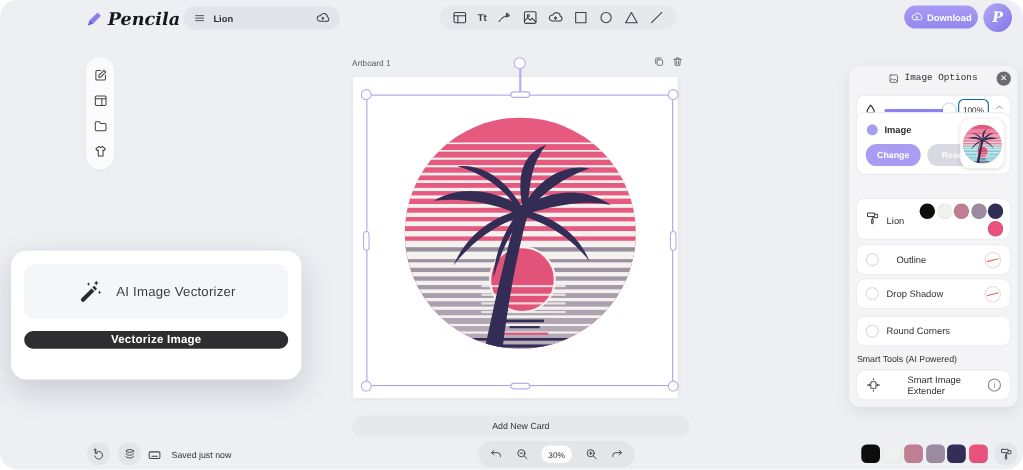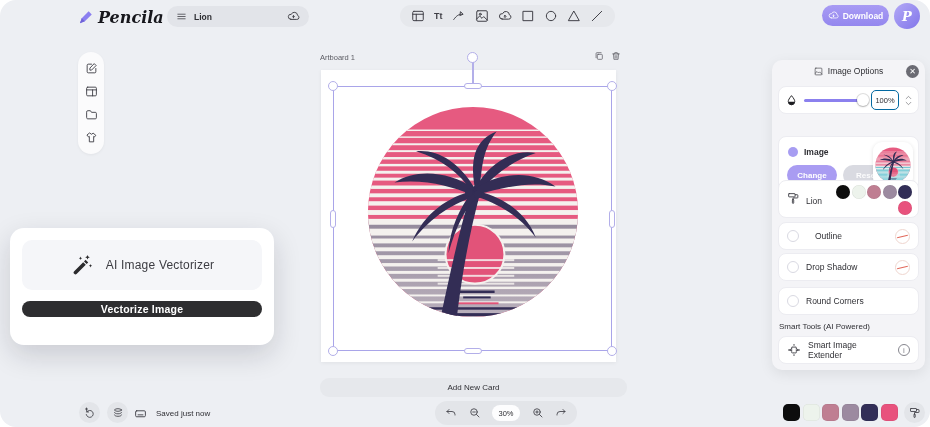--- a/index.html
+++ b/index.html
@@ -50,32 +50,32 @@
   .rot-line{left:472px;top:62px;width:1.5px;height:24px;background:#b3afe9;}
   .rot-handle{left:467px;top:52px;width:11px;height:11px;border-radius:50%;background:#fff;border:1.5px solid #b3afe9;box-sizing:border-box;}
   .art-main{left:365px;top:104px;width:216px;height:216px;}
   .add-card{left:320px;top:378px;width:307px;height:19px;background:#e6e8ec;border-radius:9px;
     display:flex;align-items:center;justify-content:center;font-size:8px;color:#2f2f34;}
 
   
   .panel{left:772px;top:60px;width:153px;height:310px;background:#f4f4f7;border-radius:10px;
     box-shadow:0 4px 14px rgba(0,0,0,.08);}
   .panel-head{position:absolute;top:0;left:0;right:0;height:22px;display:flex;align-items:center;justify-content:center;gap:5px;}
-  .panel-title{font-size:8.5px;color:#2f2f34;}
+  .panel-title{font-size:8.5px;color:#2f2f34;font-family:Liberation Mono, monospace;}
   .panel-close{position:absolute;right:6px;top:5px;width:13px;height:13px;border-radius:50%;background:#6b6b73;
     color:#fff;font-size:8px;line-height:13px;text-align:center;}
   .pbox{position:absolute;left:6px;width:141px;background:#fff;border:1px solid #ececf1;border-radius:8px;box-sizing:border-box;}
   .opacity-box{top:26px;height:28px;display:flex;align-items:center;gap:6px;padding:0 6px;}
   .slider-track{flex:1;height:3px;border-radius:2px;background:#8b80ee;position:relative;}
   .slider-thumb{position:absolute;right:-4px;top:-4.5px;width:12px;height:12px;border-radius:50%;background:#fff;
     box-shadow:0 0 0 1px rgba(0,0,0,.12),0 1px 2px rgba(0,0,0,.2);}
   .opacity-val{width:26px;height:18px;border:1px solid #0369a1;border-radius:5px;font-size:7.5px;text-align:center;
     font-family:"Liberation Sans",sans-serif;color:#2f2f34;padding:0;background:#fff;}
   .stepper{display:flex;flex-direction:column;gap:1px;}
-  .image-box{top:76px;height:57px;text-decoration:underline;}
+  .image-box{top:42px;height:57px;text-decoration:underline;}
   .img-dot{position:absolute;left:9px;top:10px;width:10px;height:10px;border-radius:50%;background:#a79df2;}
   .img-label{position:absolute;left:25px;top:10px;font-size:8.5px;font-weight:bold;color:#2f2f34;}
   .btn-change{position:absolute;left:8px;top:28px;width:50px;height:20px;border-radius:10px;background:#a99cf2;
     color:#fff;font-size:8px;font-weight:bold;display:flex;align-items:center;justify-content:center;}
   .btn-reset{position:absolute;left:64px;top:28px;width:48px;height:20px;border-radius:10px;background:#d9dae1;
     color:#fcfcfd;font-size:8px;font-weight:bold;display:flex;align-items:center;justify-content:center;}
   .thumb{position:absolute;right:5px;top:5px;width:40px;height:45px;border-radius:9px;background:#fff;
     box-shadow:0 1px 4px rgba(0,0,0,.12);display:flex;align-items:center;justify-content:center;}
   .color-box{top:120px;height:38px;}
   .color-label{position:absolute;left:27px;top:15px;font-size:8.5px;color:#2f2f34;}
@@ -84,21 +84,21 @@
   .swatch-wrap .sw{width:14px;height:14px;border-radius:50%;box-shadow:inset 0 0 0 .5px rgba(0,0,0,.08);}
   .row-box{height:28px;display:flex;align-items:center;gap:7px;padding:0 8px;}
   .row-outline{top:162px;gap:16px;}
   .row-shadow{top:193px;}
   .row-round{top:227px;}
   .radio{width:12px;height:12px;border-radius:50%;border:1px solid #d9d9e2;background:#fff;box-sizing:border-box;flex:none;}
   .row-label{font-size:8.5px;color:#2f2f34;flex:1;}
   .none-circ{width:15px;height:15px;border-radius:50%;border:1px solid #efd6cf;position:relative;flex:none;background:#fff;box-sizing:border-box;}
   .none-circ::after{content:"";position:absolute;left:1px;right:1px;top:6px;height:1.4px;background:#e2685a;transform:rotate(-14deg);}
   .smart-label{position:absolute;left:7px;top:262px;font-size:8px;color:#2f2f34;}
-  .extender-box{top:276px;height:28px;display:flex;align-items:center;gap:7px;padding:0 8px;}
+  .extender-box{top:276px;height:28px;display:flex;align-items:center;gap:24px;padding:0 8px;}
   .info-circ{width:12px;height:12px;border-radius:50%;border:1.2px solid #86868e;color:#86868e;font-size:8px;
     line-height:11px;text-align:center;flex:none;box-sizing:border-box;}
 
   
   .circle-btn{width:21px;height:21px;border-radius:50%;background:#e3e5e9;display:flex;align-items:center;justify-content:center;}
   .hist-btn{left:79px;top:402px;}
   .layers-btn{left:107px;top:402px;}
   .kbd-wrap{left:134px;top:407px;}
   .saved-text{left:156px;top:409px;font-size:8px;color:#2f2f34;}
   .zoom-pill{left:435px;top:401px;width:142px;height:24px;background:#e3e5e9;border-radius:12px;

